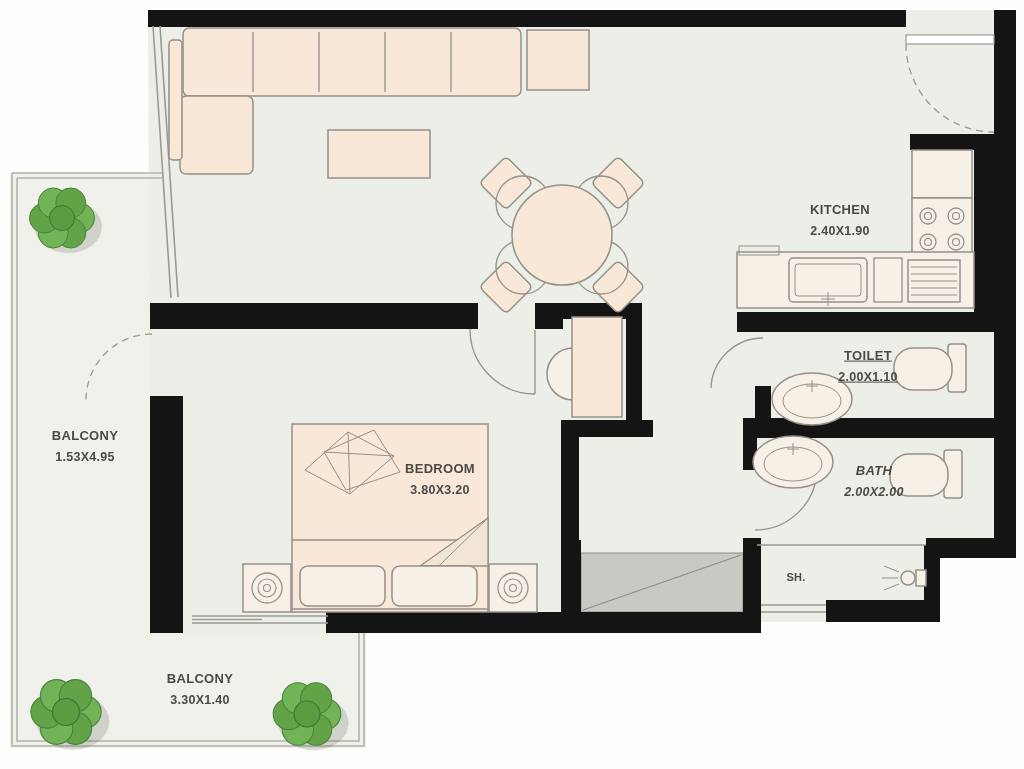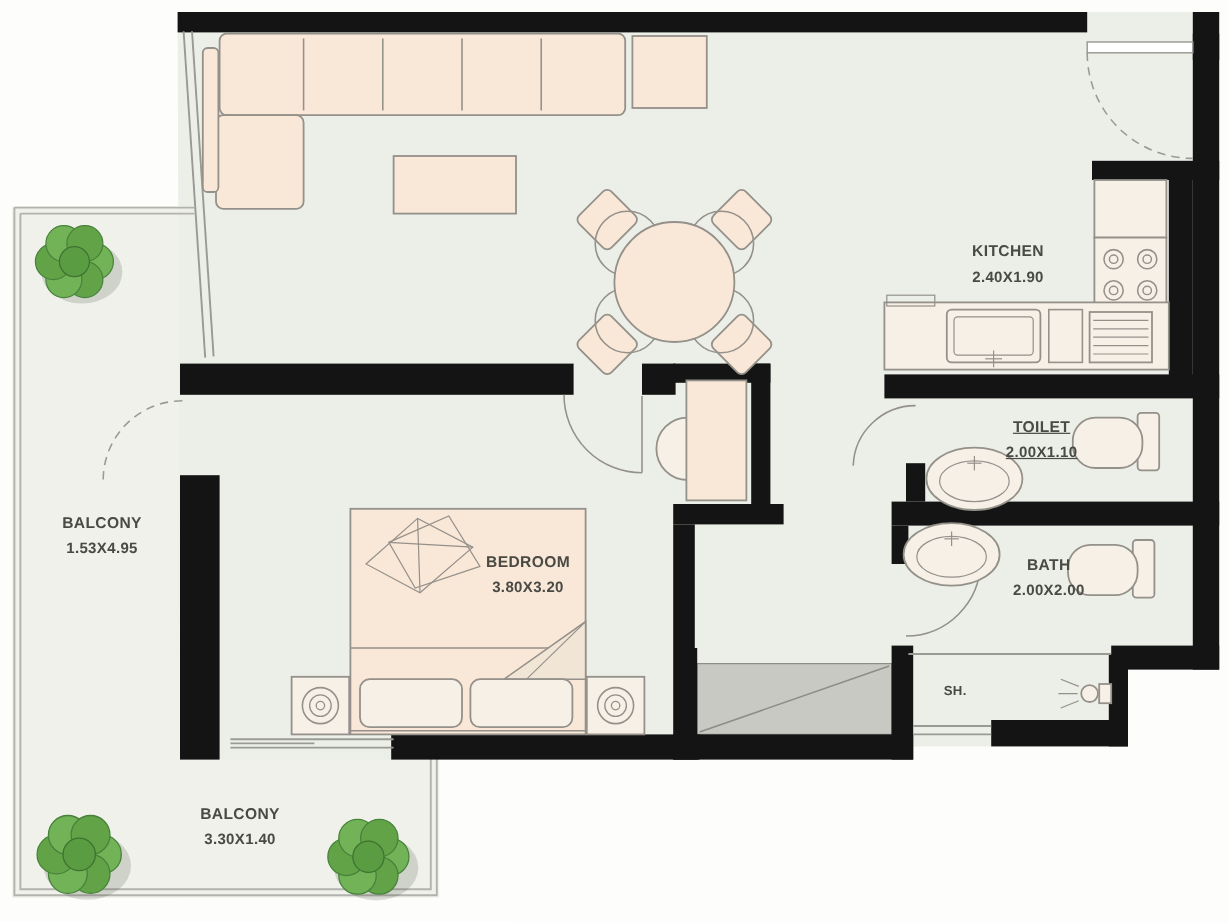--- a/index.html
+++ b/index.html
@@ -244,21 +244,21 @@
   </svg>
 
   <div class="room-label" style="left:840px;top:220px;">
     <span style="display:block">KITCHEN</span>
     <span style="display:block" class="dims">2.40X1.90</span>
   </div>
   <div class="room-label" style="left:868px;top:366px;text-decoration:underline;">
     <span style="display:block">TOILET</span>
     <span style="display:block" class="dims">2.00X1.10</span>
   </div>
-  <div class="room-label" style="left:874px;top:481px;">
+  <div class="room-label" style="left:874px;top:481px;font-style:italic;">
     <span style="display:block">BATH</span>
     <span style="display:block" class="dims">2.00X2.00</span>
   </div>
   <div class="room-label" style="left:440px;top:479px;">
     <span style="display:block">BEDROOM</span>
     <span style="display:block" class="dims">3.80X3.20</span>
   </div>
   <div class="room-label" style="left:85px;top:446px;">
     <span style="display:block">BALCONY</span>
     <span style="display:block" class="dims">1.53X4.95</span>

